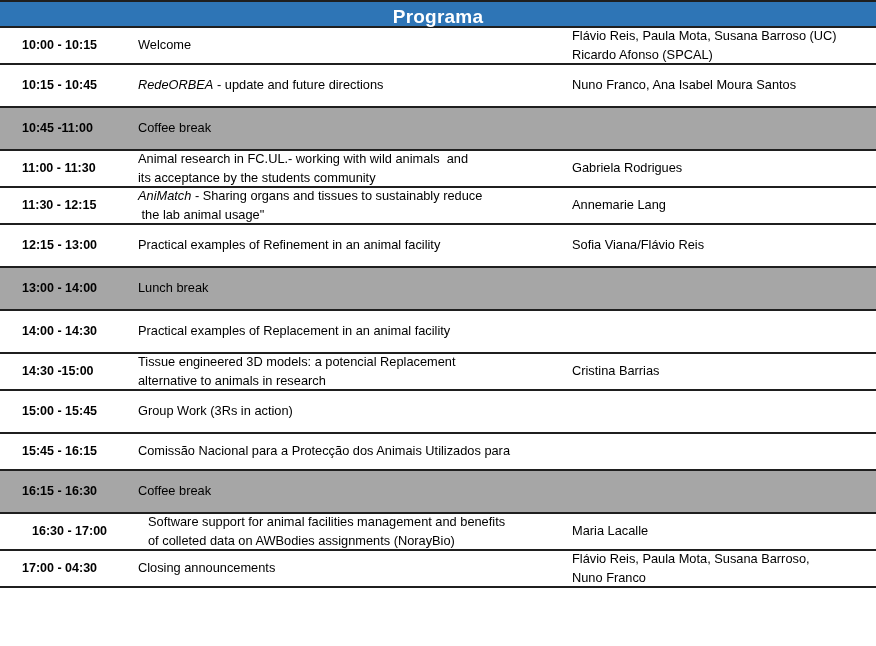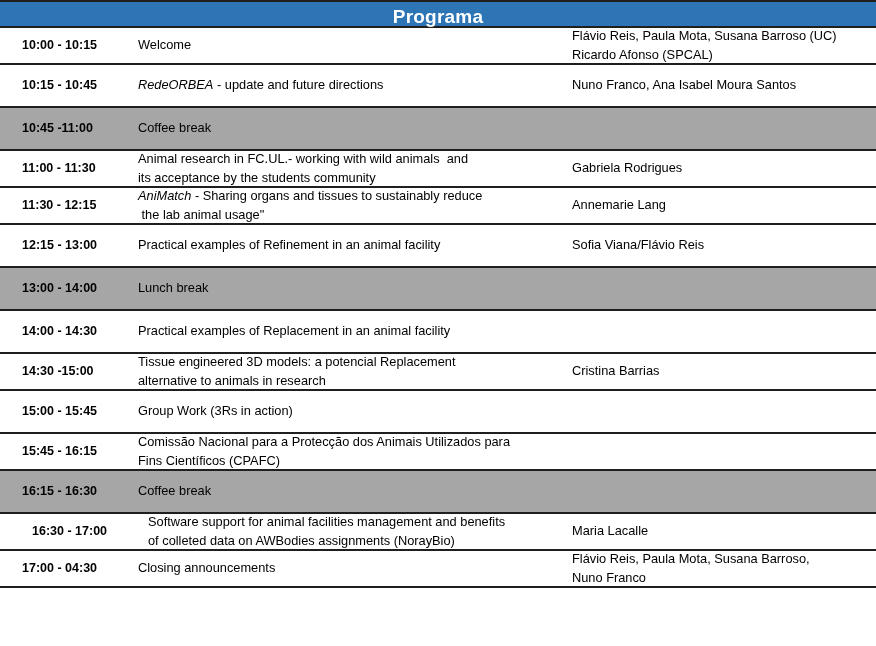--- a/index.html
+++ b/index.html
@@ -185,21 +185,20 @@
         <div class="cell-time">15:00 - 15:45</div>
         <div class="cell-title">
           <span class="line">Group Work (3Rs in action)</span>
         </div>
         <div class="cell-speaker"></div>
       </div>
       <div class="row h-double" style="border-bottom-color: rgb(31, 31, 31);">
         <div class="cell-time">15:45 - 16:15</div>
         <div class="cell-title">
           <span class="line">Comissão Nacional para a Protecção dos Animais Utilizados para</span>
-          <span class="line">Fins Científicos (CPAFC)</span>
         </div>
         <div class="cell-speaker"></div>
       </div>
       <div class="row h-single break-row" style="background: rgb(166, 166, 166); border-bottom-color: rgb(31, 31, 31);">
         <div class="cell-time">16:15 - 16:30</div>
         <div class="cell-title">
           <span class="line">Coffee break</span>
         </div>
         <div class="cell-speaker"></div>
       </div>

